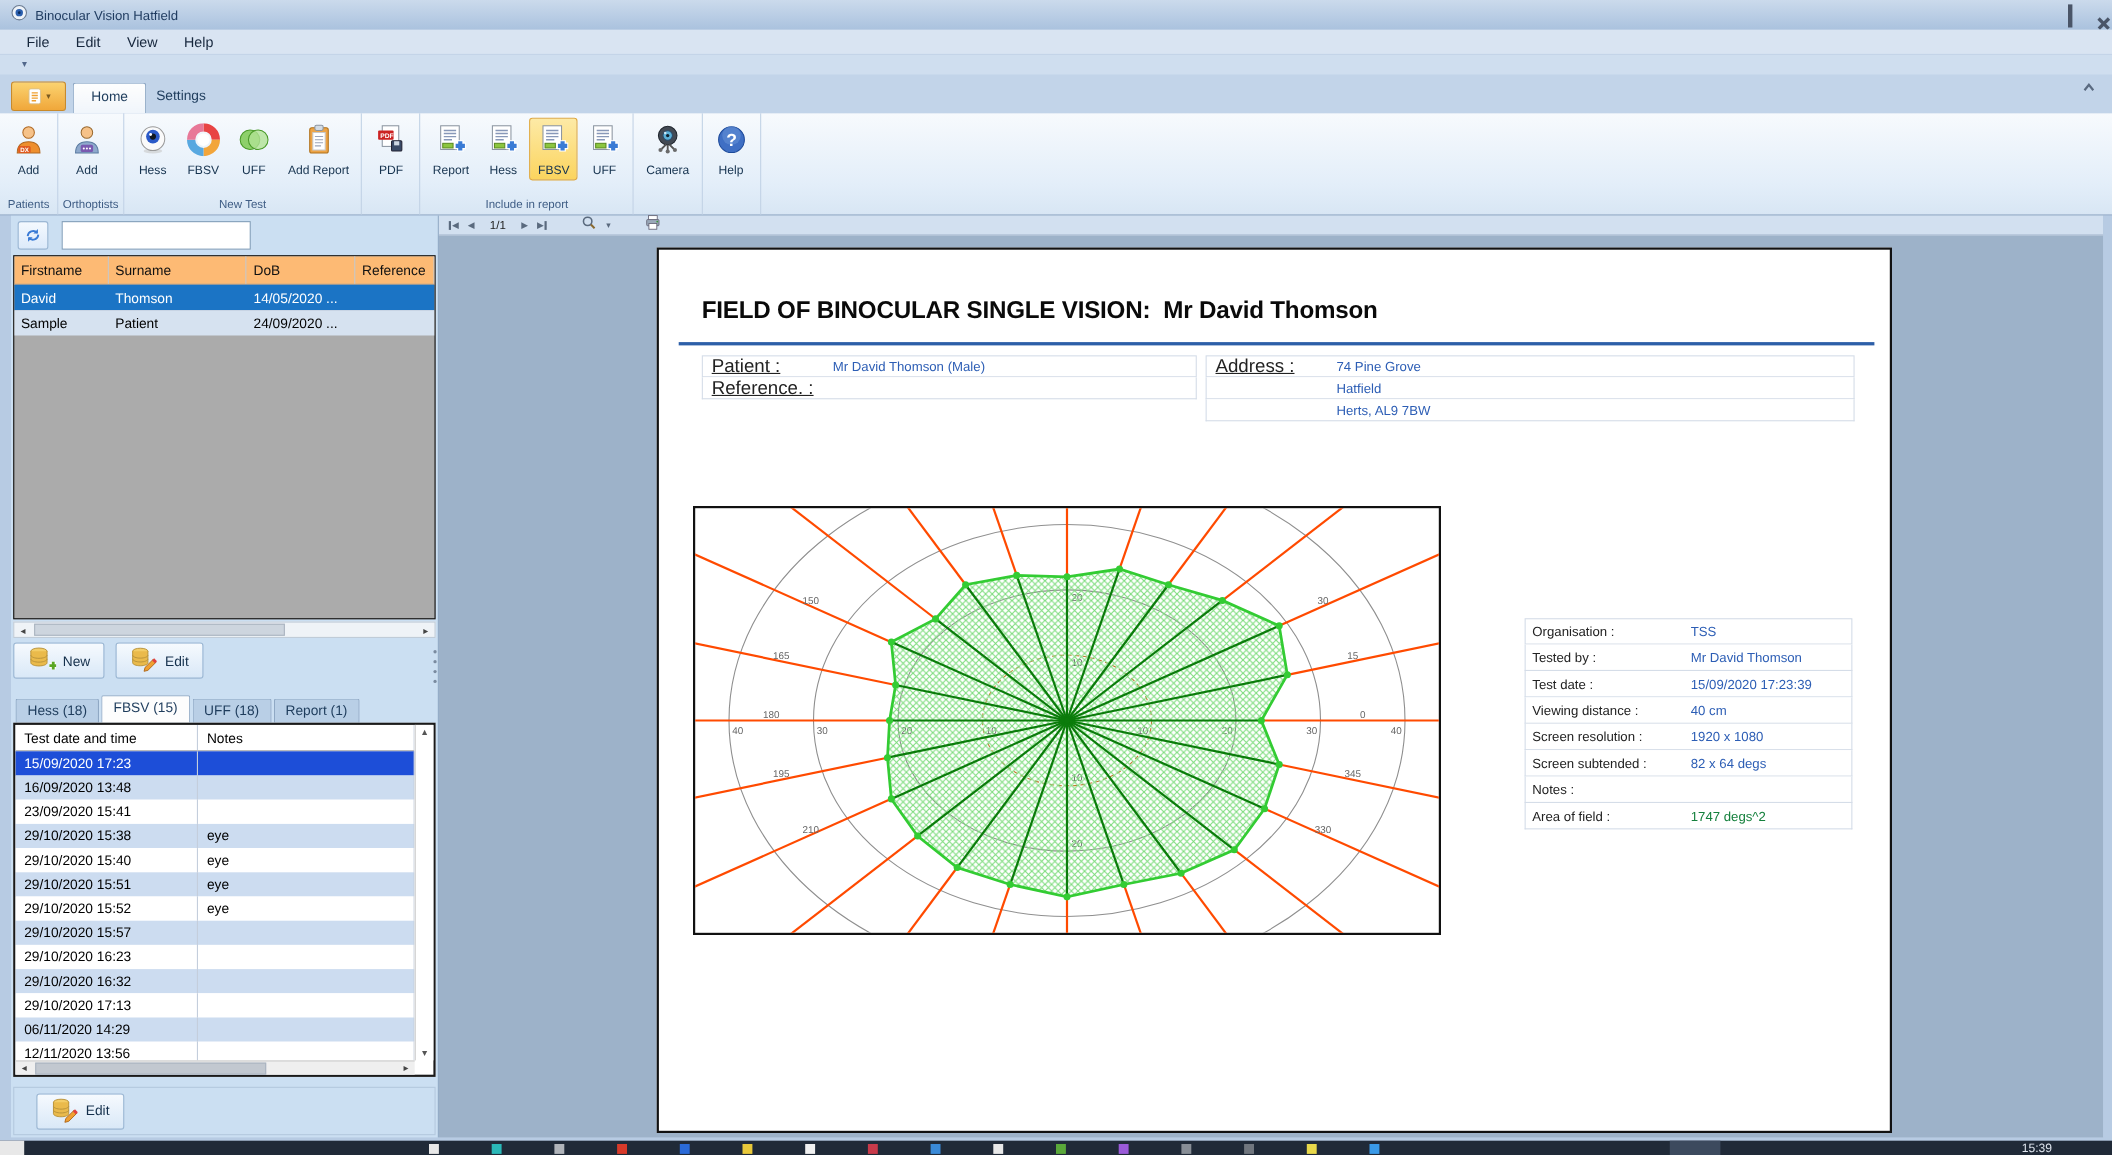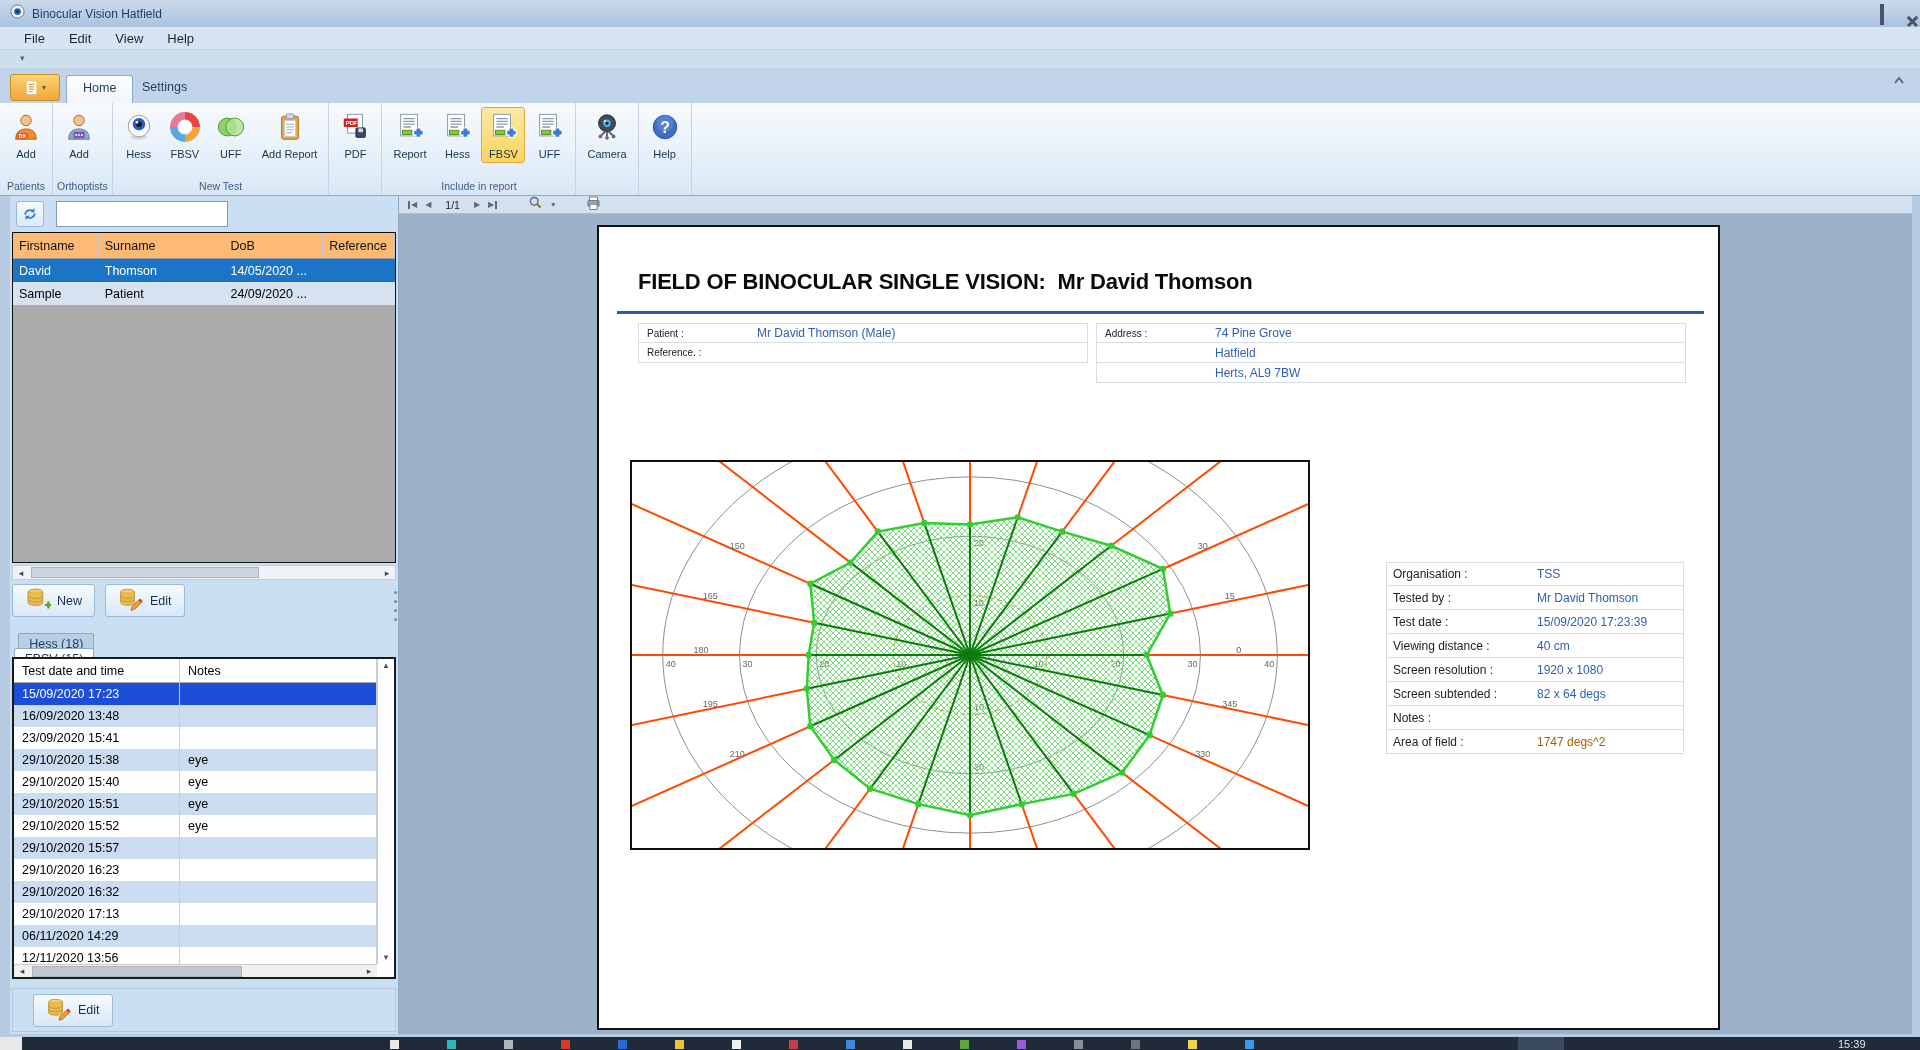--- a/index.html
+++ b/index.html
@@ -59,21 +59,21 @@
   .pg-head .pg-cell{font-size:12.5px;color:#111;border-right:1px solid #c8c8c8;height:100%;display:flex;align-items:center;}
   .pg-cell{padding:0 6px;font-size:12.5px;overflow:hidden;white-space:nowrap;}
   .pg-row.selected{background:#1b74c5;color:#fff;}
   .pg-row.alt{background:#d6e2f0;}
   #pgrid-scroll{position:absolute;left:2px;top:369px;width:384px;height:15px;background:#eff3f7;border:1px solid #c0ccd8;display:flex;align-items:center;}
   .scroll-arrow{font-size:9px;color:#444;width:16px;text-align:center;}
   .scroll-thumb{height:11px;background:#cdd5de;border:1px solid #aab4c0;}
   #actions-row{position:absolute;left:2px;top:388px;height:34px;display:flex;gap:10px;}
   .panel-btn{height:33px;border:1px solid #9db8d4;border-radius:3px;background:linear-gradient(#f6fafe,#d9e8f7);
     display:flex;align-items:center;gap:6px;padding:0 12px;font-size:12.5px;color:#15304c;}
-  #ptabs{position:absolute;left:4px;top:437px;height:24px;display:flex;align-items:flex-end;flex-direction:column;}
+  #ptabs{position:absolute;left:4px;top:437px;height:24px;display:flex;align-items:flex-end;}
   .ptab{height:22px;padding:3px 10px 0;font-size:12.5px;color:#1e3c5c;background:#b9cfe6;border:1px solid #8fa8c4;border-bottom:0;border-radius:2px 2px 0 0;margin-right:2px;}
   .ptab.active{background:#fdfdfd;height:25px;margin-top:-3px;}
   #tests-grid{position:absolute;left:2px;top:461px;width:384px;height:322px;background:#fff;border:2px solid #1a1a1a;}
   #tests-inner{position:absolute;left:0;top:0;right:17px;bottom:13px;overflow:hidden;}
   .tg-head{display:flex;height:24px;border-bottom:1px solid #aaa;background:#fff;}
   .tg-head .tg-cell{font-size:12.5px;color:#000;display:flex;align-items:center;}
   .tg-row{display:flex;height:22px;background:#fff;}
   .tg-row.alt{background:#ccdcf0;}
   .tg-row.selected{background:#1d4ed8;color:#fff;}
   .tg-cell{padding:0 8px;font-size:12.5px;display:flex;align-items:center;border-right:1px solid #c4cedc;overflow:hidden;white-space:nowrap;}
@@ -90,21 +90,21 @@
   .vt-bar{display:inline-block;width:2px;height:8px;background:#5a6a7e;margin:0 1px;}
   #page-indicator{font-size:10.5px;color:#222;margin:0 6px;}
 
   #report-page{position:absolute;left:198px;top:29px;width:1123px;height:805px;background:#fff;border:2px solid #111;overflow:hidden;}
   #report-title{position:absolute;left:39px;top:42px;font-size:22px;font-weight:700;color:#0a0a0a;letter-spacing:-0.2px;}
   #report-rule{position:absolute;left:18px;top:84px;width:1087px;height:3px;background:#2d5fa8;}
   #info-table{position:absolute;left:39px;top:96px;width:1048px;display:flex;gap:8px;}
   #info-left{width:450px;}#info-right{flex:1;}
   .info-row{display:flex;height:20px;align-items:center;border:1px solid #d5dde8;border-top:0;background:#fff;}
   .info-row:first-child{border-top:1px solid #d5dde8;}
-  .info-label{width:118px;padding-left:8px;font-size:10px;color:#222;}
+  .info-label{width:118px;padding-left:8px;font-size:17px;color:#222;text-decoration:underline;}
   .info-value{font-size:12px;}
   #chart-holder{position:absolute;left:31px;top:233px;width:680px;height:390px;border:2px solid #111;}
   #details-table{position:absolute;left:787px;top:335px;width:298px;}
   .detail-row{display:flex;height:24px;align-items:center;border:1px solid #d5dde8;border-top:0;background:#fff;}
   .detail-row:first-child{border-top:1px solid #d5dde8;}
   .detail-label{width:150px;padding-left:6px;font-size:12px;color:#222;}
   .detail-value{font-size:12px;}
 
   
   #taskbar{position:absolute;left:0;top:1037px;width:1920px;height:13px;background:#202a38;}
@@ -693,21 +693,21 @@
             <div class="detail-row">
               <div class="detail-label">Screen subtended :</div>
               <div class="detail-value" style="color: rgb(45, 94, 181);">82 x 64 degs</div>
             </div>
             <div class="detail-row">
               <div class="detail-label">Notes :</div>
               <div class="detail-value" style="color: rgb(45, 94, 181);"></div>
             </div>
             <div class="detail-row">
               <div class="detail-label">Area of field :</div>
-              <div class="detail-value" style="color: #a16207;">1747 degs^2</div>
+              <div class="detail-value" style="color: #15803d;">1747 degs^2</div>
             </div>
           </div>
       </div>
     </div>
 
     <div id="right-border"></div>
 
   </div>
 
   <div id="taskbar">

